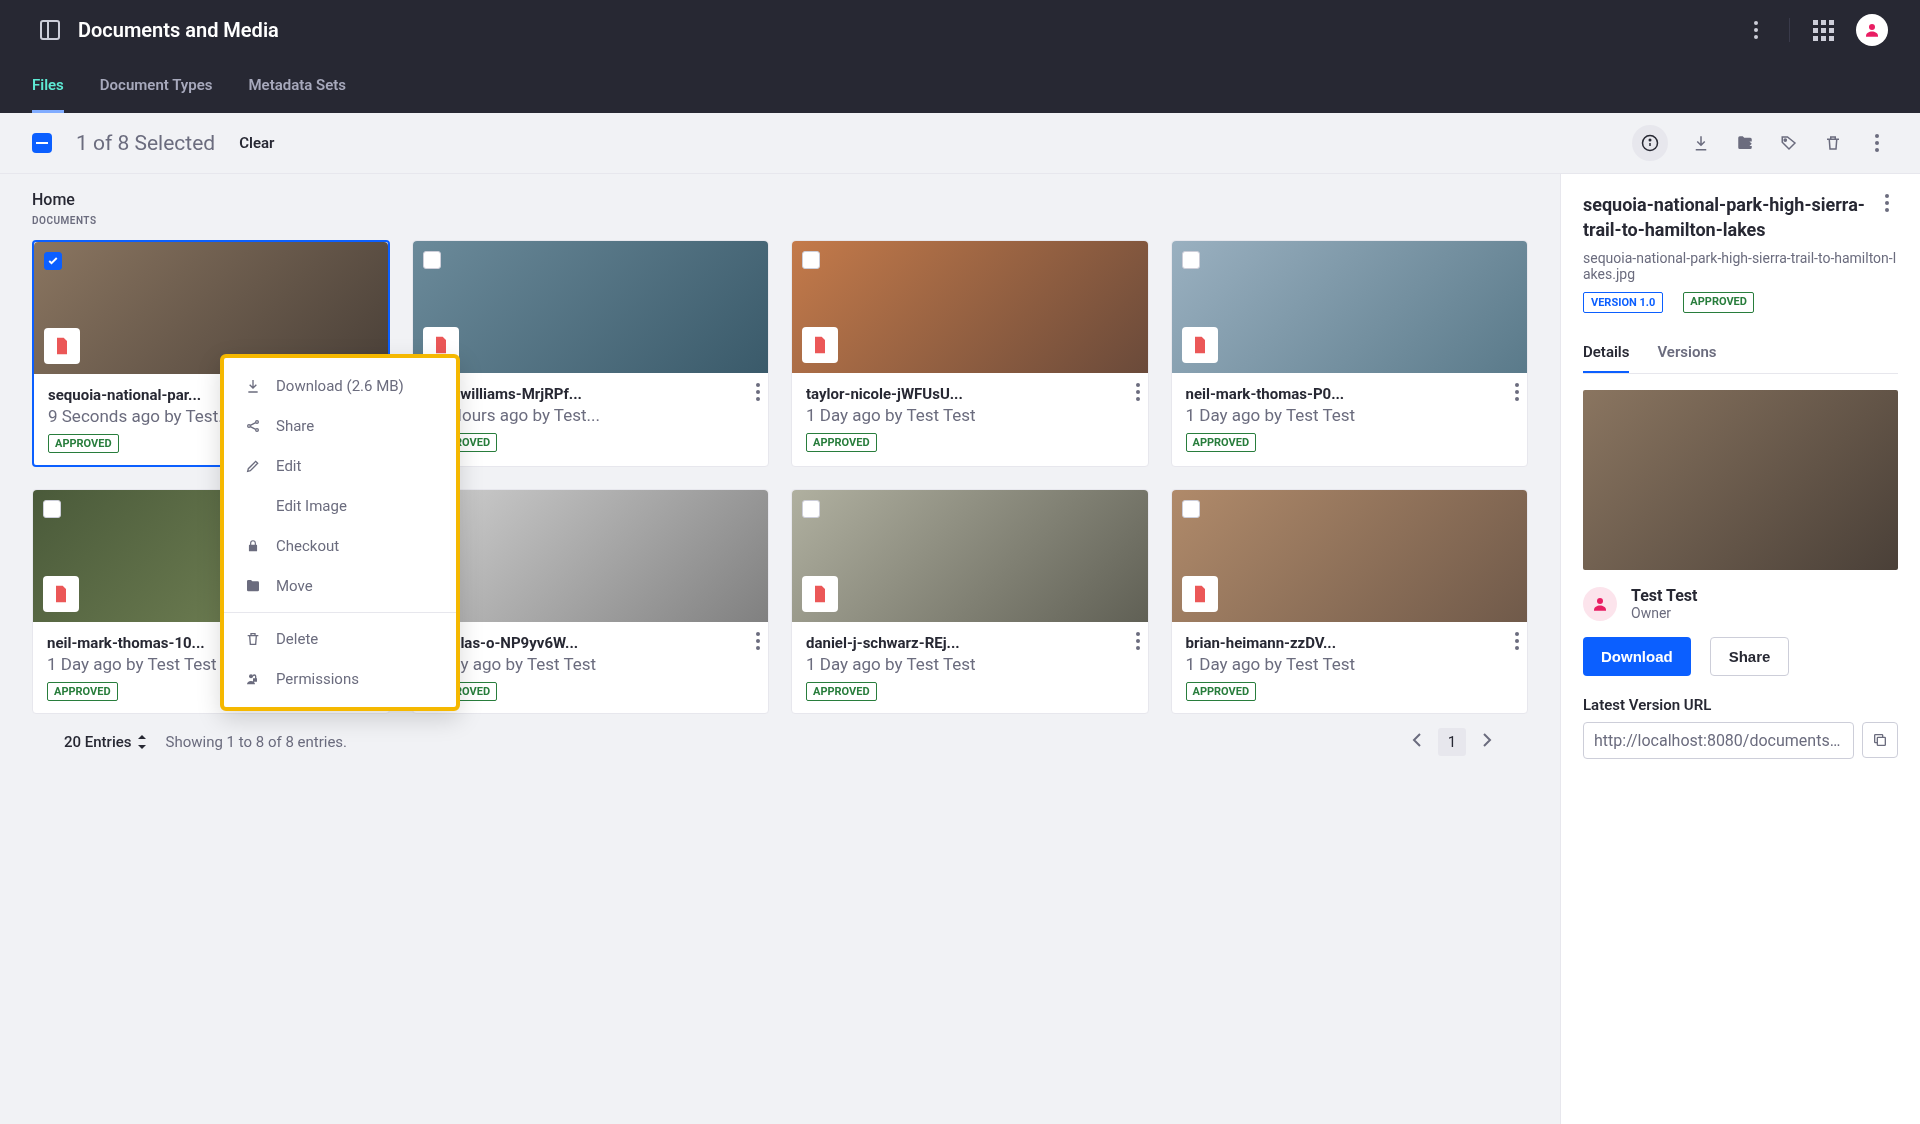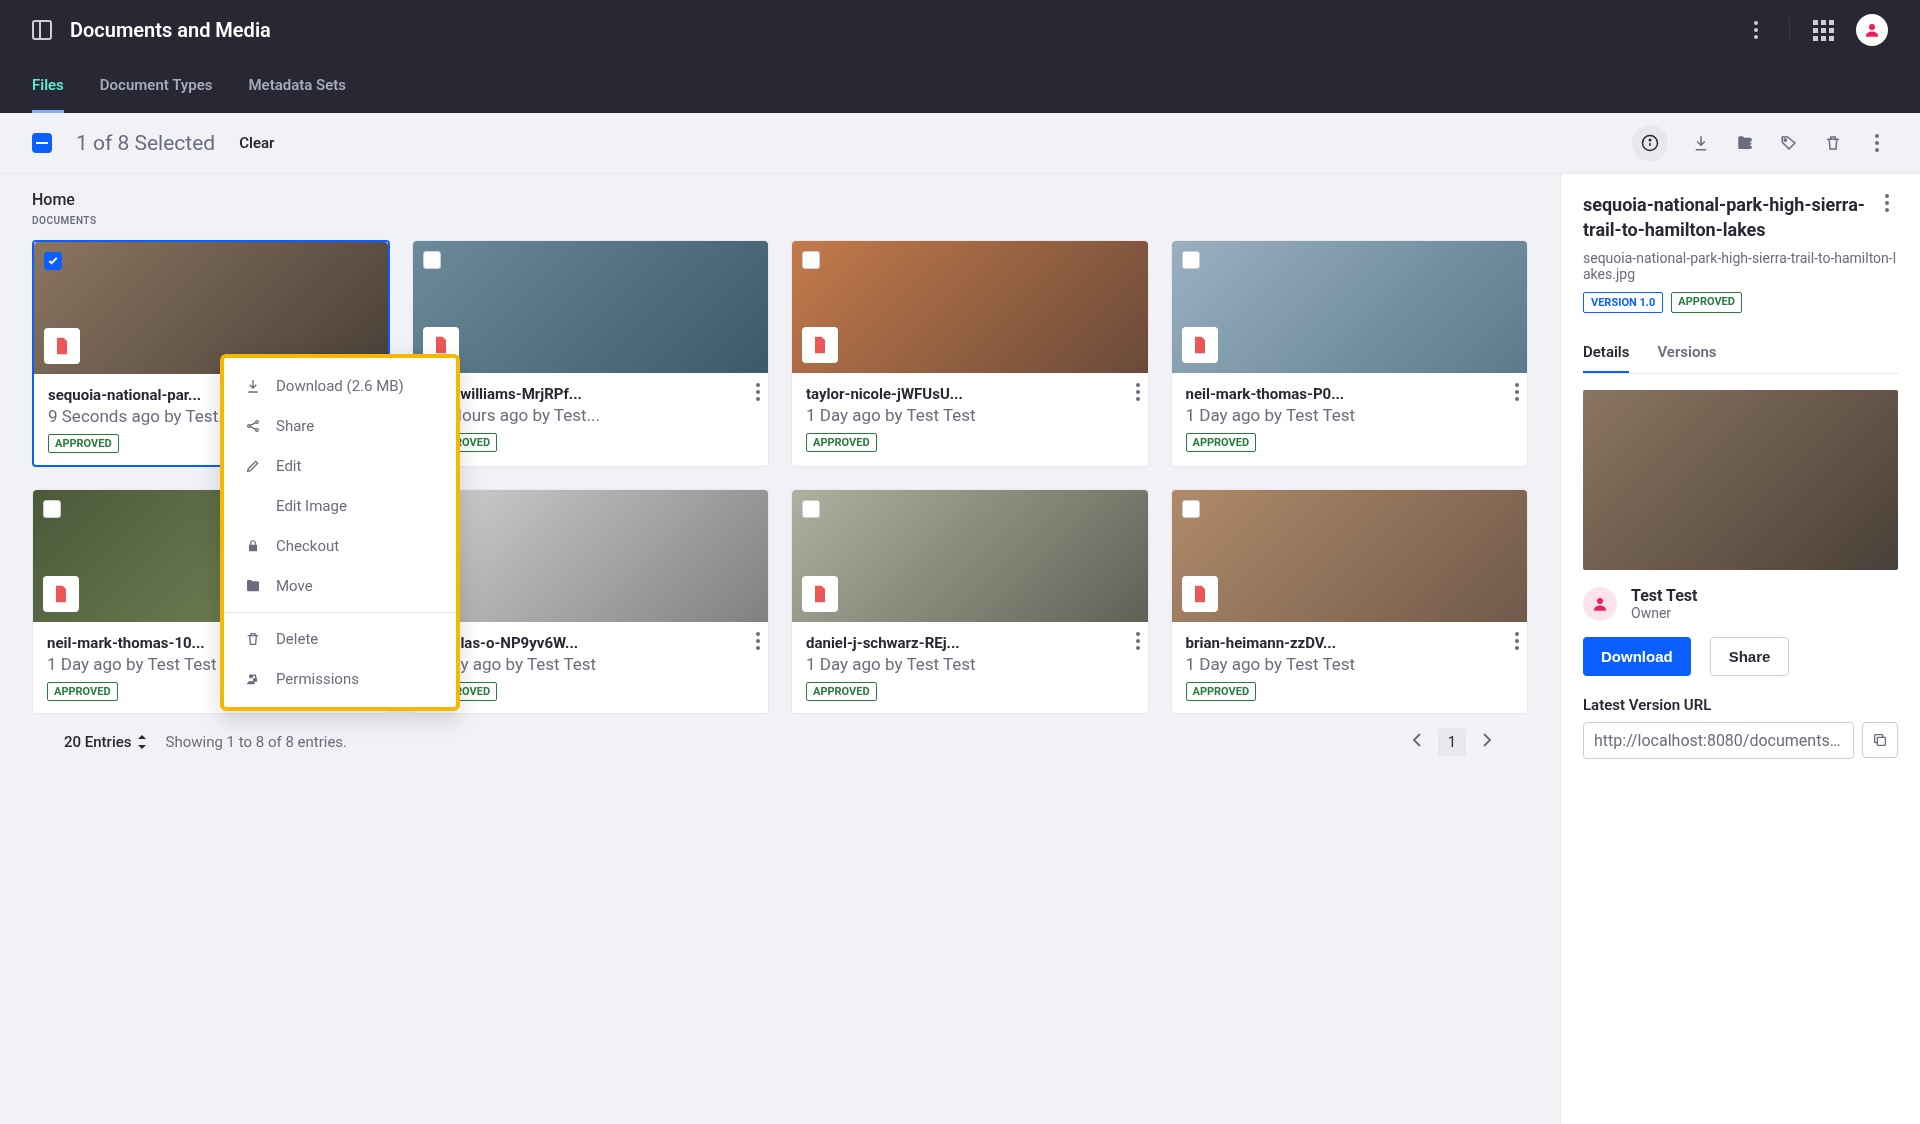--- a/index.html
+++ b/index.html
@@ -1,18 +1,18 @@
 <!DOCTYPE html>
 <html><head>
 <meta charset="utf-8">
 <style>
 * { box-sizing: border-box; margin: 0; padding: 0; }
 body { font-family: -apple-system, BlinkMacSystemFont, "Segoe UI", Roboto, sans-serif; background: #f1f2f5; color: #272833; overflow: hidden; }
 .header-dark { background: #272833; color: #fff; }
-.header-top { display: flex; align-items: center; padding: 14px 32px; }
+.header-top { display: flex; align-items: center; padding: 14px 32px; margin-left: 8px; }
 .header-top .panel-icon { width: 20px; height: 20px; border: 2px solid #cdced9; border-radius: 3px; position: relative; margin-right: 18px; cursor: pointer; }
 .header-top .panel-icon::after { content:''; position:absolute; left:5px; top:0; bottom:0; width:2px; background:#cdced9; }
 .header-title { font-size: 20px; font-weight: 600; flex: 1; }
 .header-top-right { display: flex; align-items: center; gap: 22px; }
 .icon-btn { width: 22px; height: 22px; display: flex; align-items: center; justify-content: center; cursor: pointer; color: #6b6c7e; }
 .vdots { display:flex; flex-direction:column; gap:3px; align-items:center; }
 .vdots span { width:4px; height:4px; border-radius:50%; background: currentColor; }
 .header-divider { width:1px; height:24px; background:#393a4a; }
 .apps-grid { display:grid; grid-template-columns:repeat(3,5px); grid-template-rows:repeat(3,5px); gap:3px; }
 .apps-grid span { background:#cdced9; }
@@ -56,21 +56,21 @@
 .pagination { display:flex; align-items:center; padding:14px 32px; gap:18px; font-size:15px; color:#6b6c7e; }
 .page-entries { color:#272833; font-weight:500; display:flex; align-items:center; gap:6px; cursor:pointer; }
 .page-spacer { flex:1; }
 .page-nav { display:flex; align-items:center; gap:12px; }
 .page-num { width:28px; height:28px; display:flex; align-items:center; justify-content:center; background:#e7e7ed; border-radius:3px; color:#272833; }
 .page-arrow { cursor:pointer; color:#6b6c7e; padding:4px; }
 .side-panel { width:360px; background:#fff; border-left:1px solid #e7e7ed; padding:18px 22px; overflow-y:auto; }
 .sp-header { display:flex; justify-content:space-between; align-items:flex-start; }
 .sp-title { font-size:18px; font-weight:700; line-height:1.4; flex:1; }
 .sp-filename { color:#6b6c7e; font-size:14px; margin-top:8px; word-break:break-all; }
-.sp-badges { display:flex; gap:8px; margin-top:10px; }
+.sp-badges { display:flex; gap:20px; margin-top:10px; }
 .badge-version { border:1px solid #0b5fff; color:#0b5fff; font-size:11px; font-weight:700; padding:3px 7px; border-radius:2px; }
 .sp-tabs { display:flex; gap:28px; margin-top:20px; border-bottom:1px solid #e7e7ed; }
 .sp-tab { padding:10px 0; font-weight:600; color:#6b6c7e; cursor:pointer; border-bottom:2px solid transparent; font-size:15px; }
 .sp-tab.active { color:#272833; border-bottom-color:#0b5fff; }
 .sp-preview { margin-top:16px; height:180px; background:linear-gradient(135deg,#6b5a4a,#3a3a3a); border-radius:2px; }
 .sp-owner { display:flex; align-items:center; gap:14px; margin-top:16px; }
 .sp-owner-avatar { width:34px; height:34px; border-radius:50%; background:#fce4ec; display:flex; align-items:center; justify-content:center; }
 .sp-owner-name { font-weight:700; }
 .sp-owner-role { color:#6b6c7e; font-size:14px; }
 .sp-actions { display:flex; gap:19px; margin-top:16px; }

